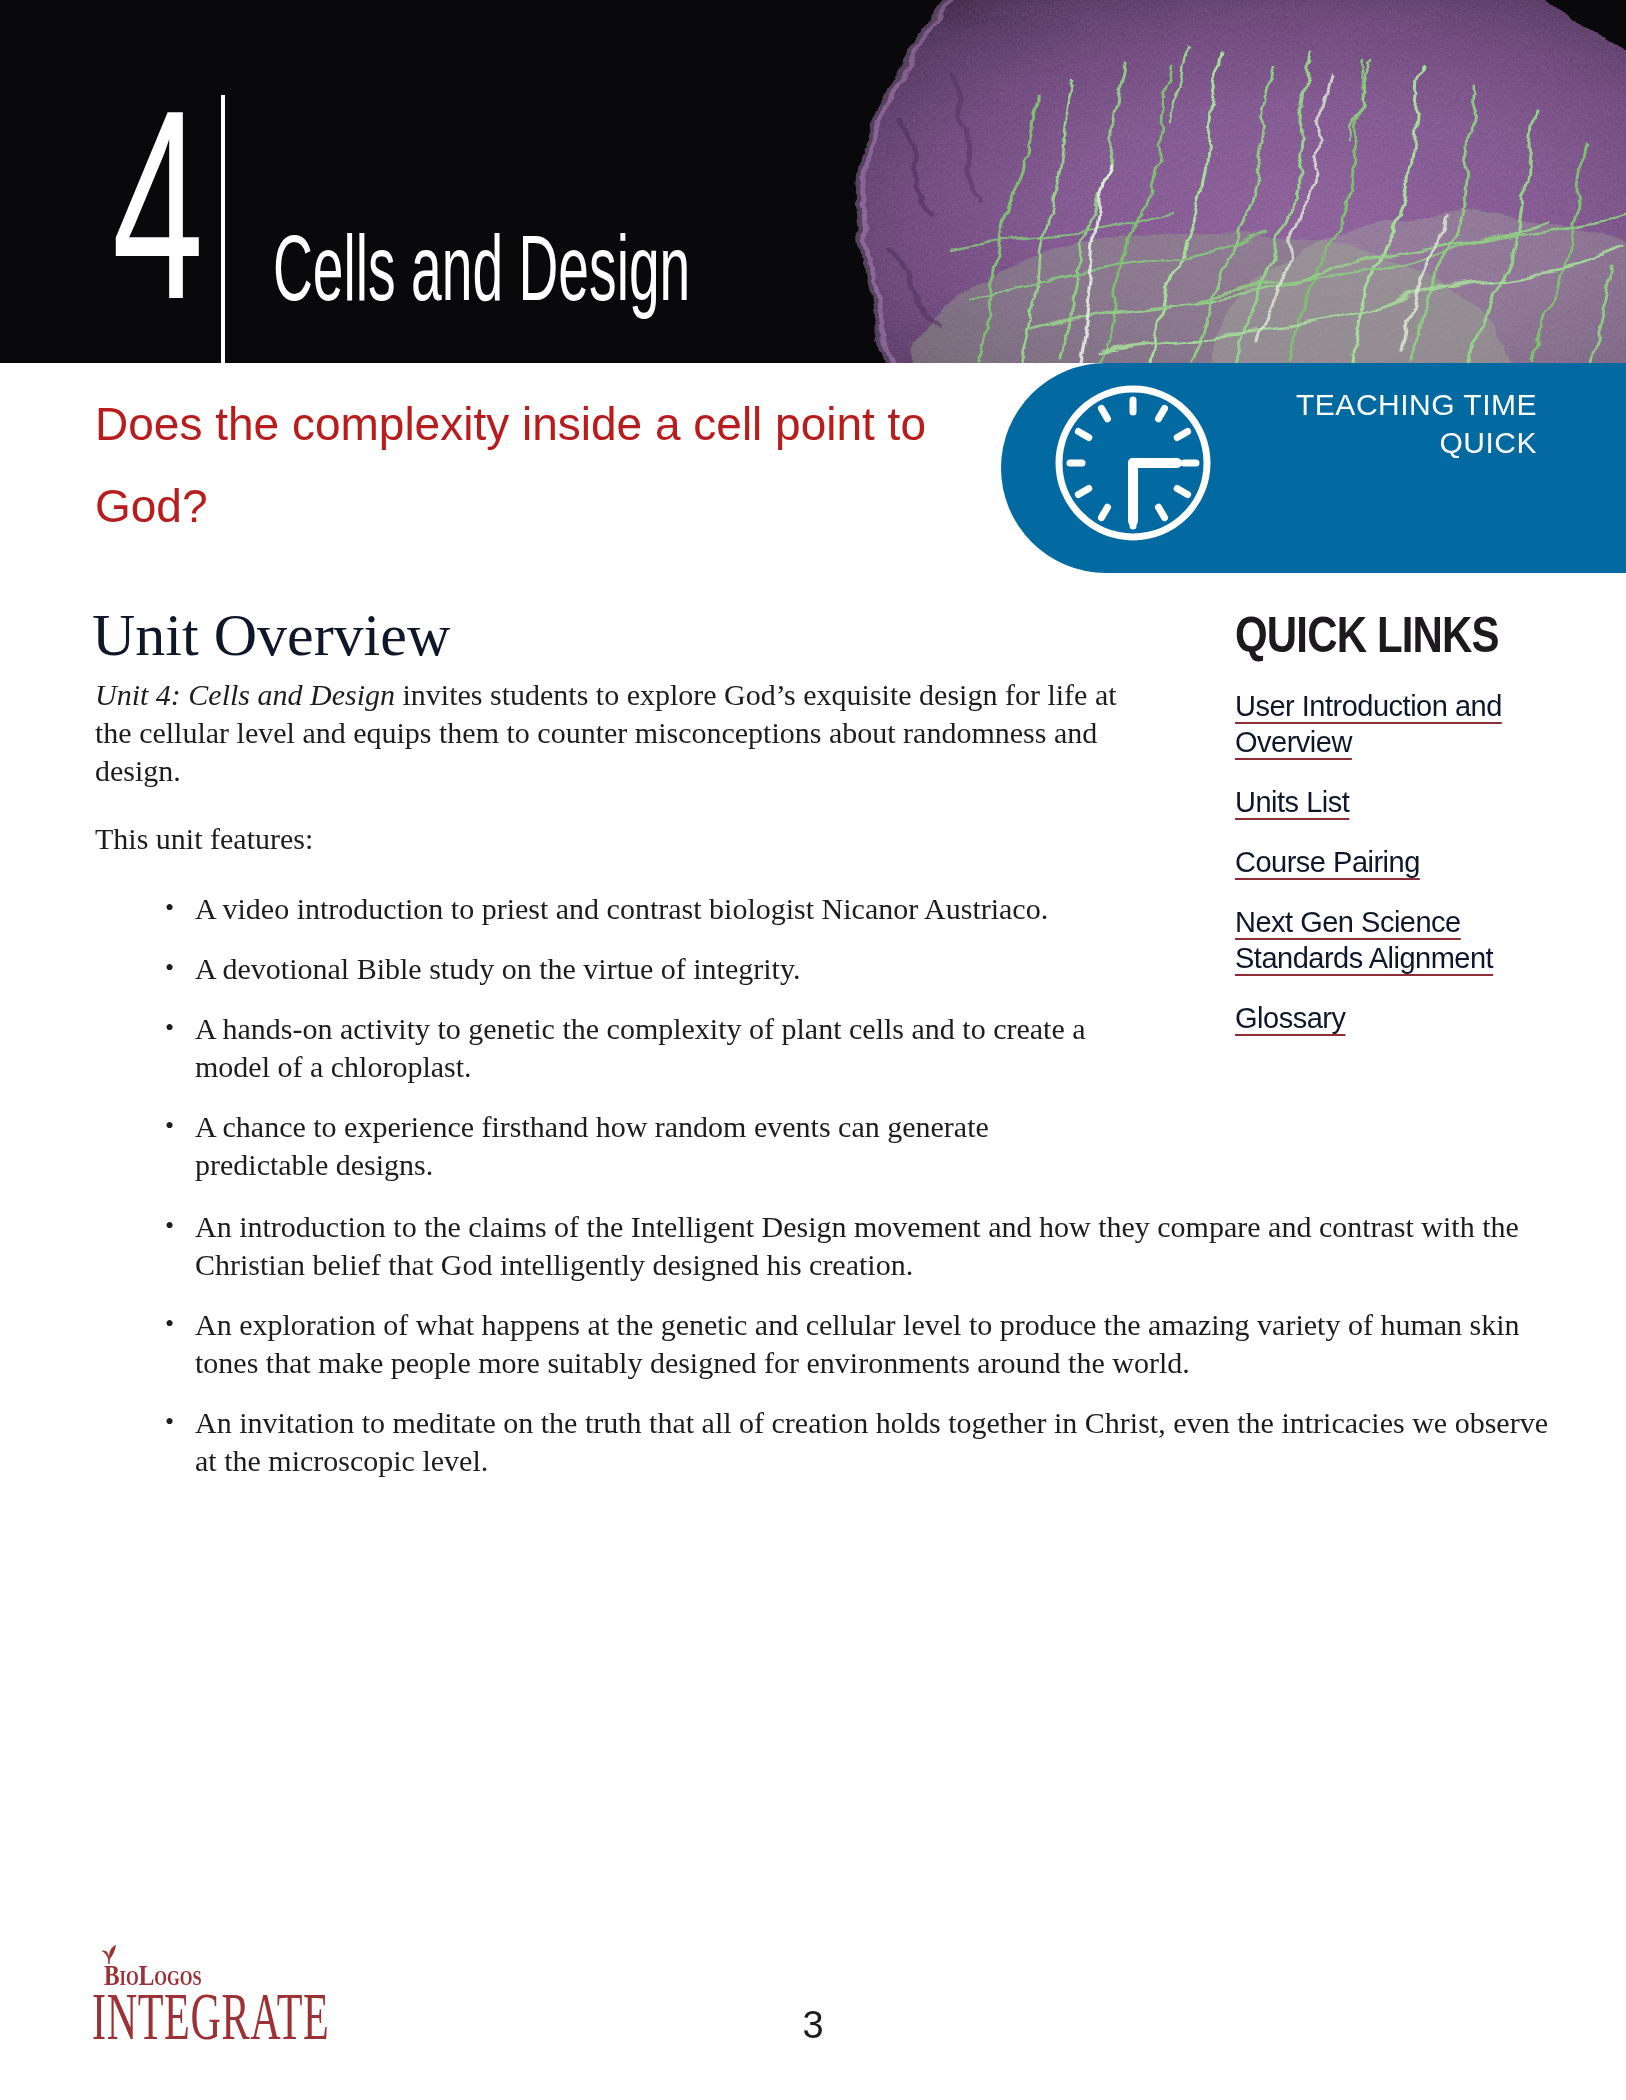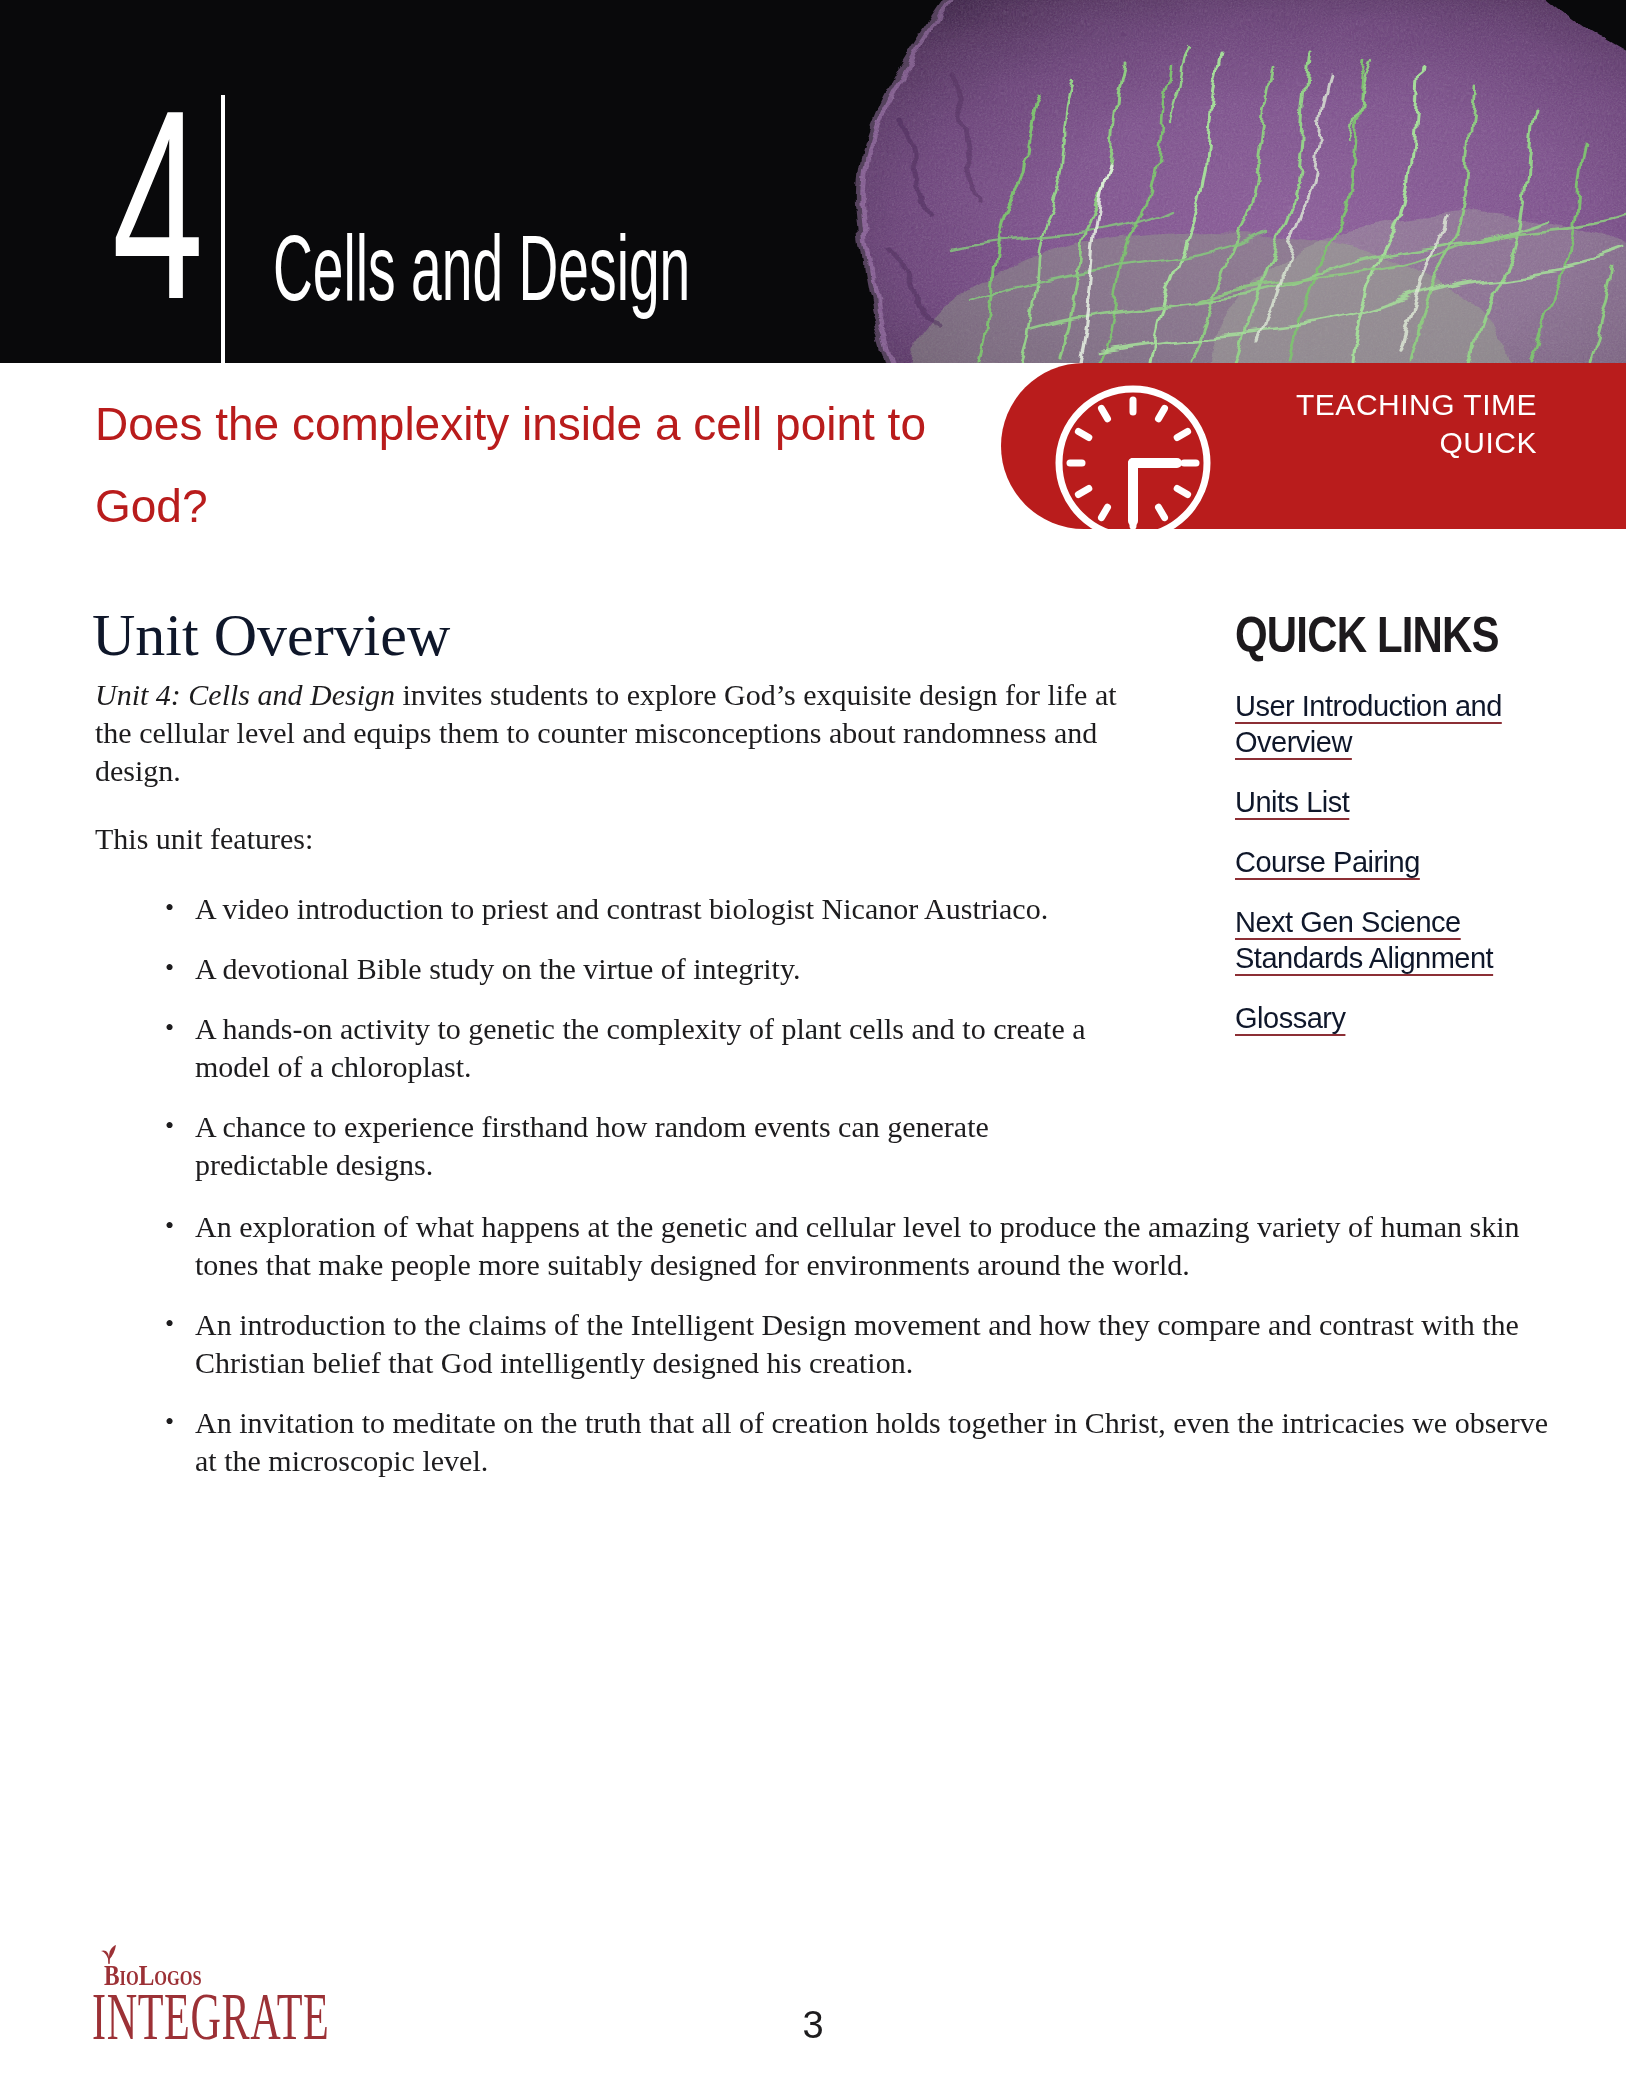--- a/index.html
+++ b/index.html
@@ -19,22 +19,22 @@
   }
   .vline { position:absolute; left:221px; top:95px; width:4px; height:268px; background:#ffffff; }
   .masthead-title { position:absolute; left:273px; top:222px; font-weight:400; }
   .cx-title {
     display:inline-block; color:#ffffff; font-size:92px; line-height:92px;
     transform:scaleX(0.60); transform-origin:0 50%; white-space:nowrap;
   }
 
   
   .badge {
-    position:absolute; left:1001px; top:363px; width:625px; height:166px;
-    background:#b91c1c; border-radius:105px 0 0 105px;
+    position:absolute; left:1001px; top:363px; width:625px; height:210px;
+    background:#0369a1; border-radius:105px 0 0 105px;
   }
   .clock { position:absolute; left:50px; top:18px; width:164px; height:164px; }
   .badge-text { position:absolute; right:89px; top:26px; text-align:right; color:#ffffff; }
   .tt-label { font-size:30px; line-height:32px; letter-spacing:0.5px; font-weight:400; }
   .tt-range { font-size:80px; line-height:80px; margin-top:8px; letter-spacing:-1px; font-weight:400; }
   .tt-unit  { font-size:30px; line-height:32px; margin-top:6px; letter-spacing:0.5px; }
 
   
   .question {
     position:absolute; left:95px; top:383px; width:880px;
@@ -217,22 +217,22 @@
   <p class="features-label">This unit features:</p>
 
   <ul class="features features-a">
     <li>A video introduction to priest and contrast biologist Nicanor Austriaco.</li>
     <li>A devotional Bible study on the virtue of integrity.</li>
     <li>A hands-on activity to genetic the complexity of plant cells and to create a model of a chloroplast.</li>
     <li>A chance to experience firsthand how random events can generate predictable designs.</li>
   </ul>
 
   <ul class="features features-b">
+    <li>An introduction to the claims of the Intelligent Design movement and how they compare and contrast with the Christian belief that God intelligently designed his creation.</li>
     <li>An exploration of what happens at the genetic and cellular level to produce the amazing variety of human skin tones that make people more suitably designed for environments around the world.</li>
-    <li>An introduction to the claims of the Intelligent Design movement and how they compare and contrast with the Christian belief that God intelligently designed his creation.</li>
     <li>An invitation to meditate on the truth that all of creation holds together in Christ, even the intricacies we observe at the microscopic level.</li>
   </ul>
 
   <aside class="quicklinks">
     <div class="ql-heading">QUICK LINKS</div>
     <nav class="ql-nav">
       <a href="#">User Introduction and Overview</a>
       <a href="#">Units List</a>
       <a href="#">Course Pairing</a>
       <a href="#">Next Gen Science Standards Alignment</a>

